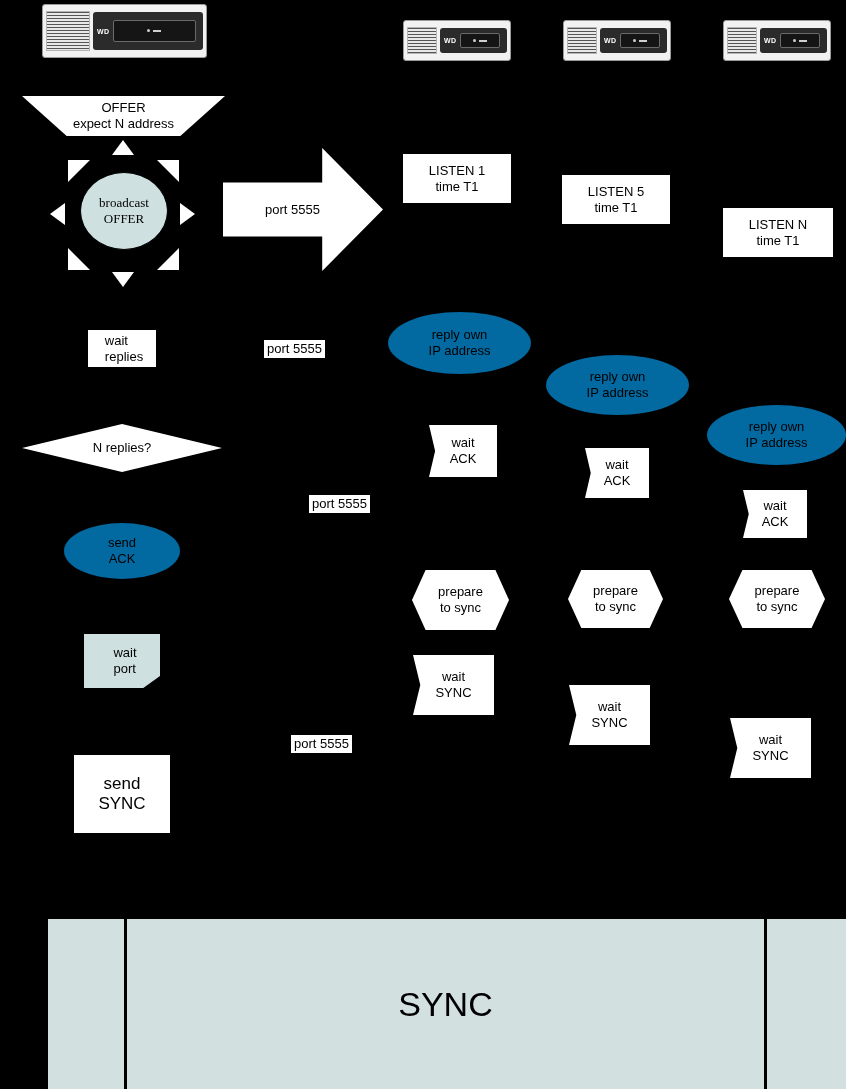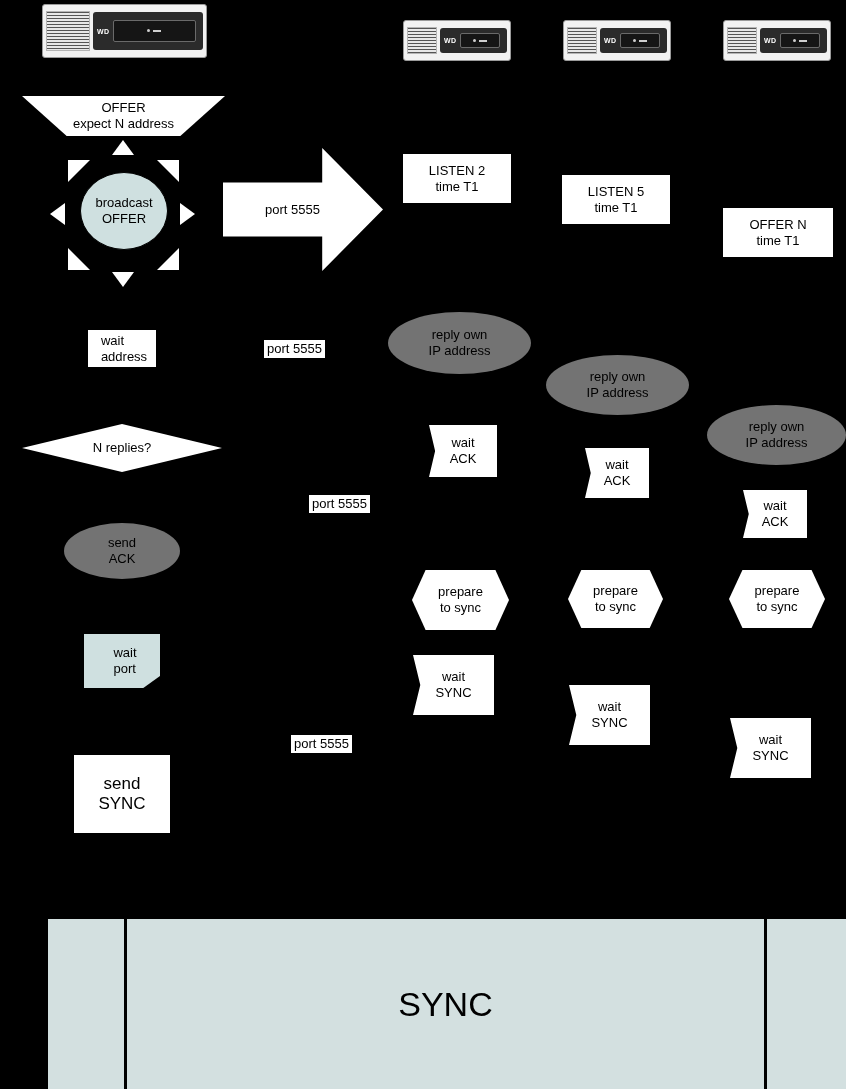--- a/index.html
+++ b/index.html
@@ -13,24 +13,24 @@
   .dev-body{flex:1;background:#2b2b2b;border-radius:3px;height:calc(100% - 8px);
             display:flex;align-items:center;justify-content:space-between;padding:0 4px;box-sizing:border-box;}
   .dev-logo{color:#fff;font-size:7px;font-weight:bold;letter-spacing:.5px;}
   .dev-screen{background:#151515;border:1px solid #6a6a6a;border-radius:2px;flex:1;margin:0 3px;height:55%;
               display:flex;align-items:center;justify-content:center;gap:3px;}
   .dot{width:3px;height:3px;border-radius:50%;background:#cfcfcf;}
   .dash{width:8px;height:2px;background:#cfcfcf;}
   
   .box{position:absolute;background:#fff;display:flex;align-items:center;justify-content:center;
        text-align:center;font-size:13px;line-height:1.2;box-sizing:border-box;}
-  .ellipse{position:absolute;background:#737373;border-radius:50%;display:flex;align-items:center;
+  .ellipse{position:absolute;background:#0369a1;border-radius:50%;display:flex;align-items:center;
            justify-content:center;text-align:center;font-size:13px;line-height:1.25;box-sizing:border-box;}
   .circle-broadcast{position:absolute;border-radius:50%;background:#cfe0e0;border:1px solid #000;
-           display:flex;align-items:center;justify-content:center;text-align:center;font-size:13px;line-height:1.25;}
+           display:flex;align-items:center;justify-content:center;text-align:center;font-size:13px;line-height:1.25;font-family:Liberation Serif, serif;}
   .label{position:absolute;background:#fff;font-size:13px;padding:1px 3px;line-height:1.2;box-sizing:border-box;}
   .hex{position:absolute;background:#fff;display:flex;align-items:center;justify-content:center;
        text-align:center;font-size:13px;line-height:1.25;
        clip-path:polygon(14% 0,86% 0,100% 50%,86% 100%,14% 100%,0 50%);}
   .flag{position:absolute;background:#fff;display:flex;align-items:center;justify-content:center;
         text-align:center;font-size:13px;line-height:1.25;
         clip-path:polygon(0 0,100% 0,100% 100%,0 100%,9% 50%);}
   .banner{position:absolute;background:#fff;display:flex;flex-direction:column;align-items:center;
           justify-content:center;text-align:center;font-size:13px;line-height:1.25;
           clip-path:polygon(0 0,100% 0,78% 100%,22% 100%);}
@@ -128,36 +128,36 @@
     <span>broadcast</span><br>
     <span>OFFER</span>
   </div>
 </div>
 
 <div class="arrow-right" style="left:223px;top:148px;width:160px;height:123px;">
   <span class="arrow-text">port 5555</span>
 </div>
 
 <div class="box" style="left:403px;top:154px;width:108px;height:49px;">
-  <div><span>LISTEN 2</span><br>
+  <div><span>LISTEN 1</span><br>
   <span>time T1</span></div>
 </div>
 <div class="box" style="left:562px;top:175px;width:108px;height:49px;">
   <div><span>LISTEN 5</span><br>
   <span>time T1</span></div>
 </div>
 <div class="box" style="left:723px;top:208px;width:110px;height:49px;">
-  <div><span>OFFER N</span><br>
+  <div><span>LISTEN N</span><br>
   <span>time T1</span></div>
 </div>
 
 <div class="box" style="left:88px;top:330px;width:68px;height:37px;">
   <div style="text-align:left;padding-left:4px;">
     <span>wait</span><br>
-    <span>address</span></div>
+    <span>replies</span></div>
 </div>
 
 <div class="label" style="left:264px;top:340px;">port 5555</div>
 <div class="label" style="left:309px;top:495px;">port 5555</div>
 <div class="label" style="left:291px;top:735px;">port 5555</div>
 
 <div class="ellipse" style="left:388px;top:312px;width:143px;height:62px;">
   <div><span>reply own</span><br>
   <span>IP address</span></div>
 </div>

